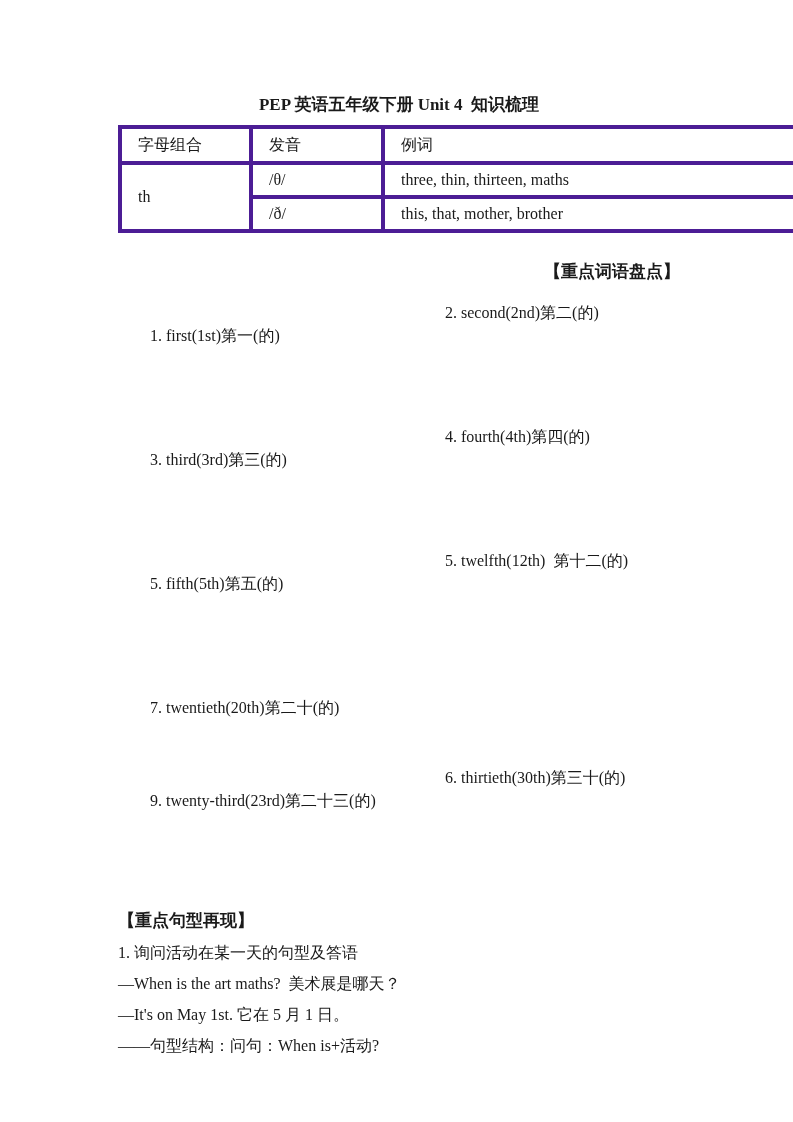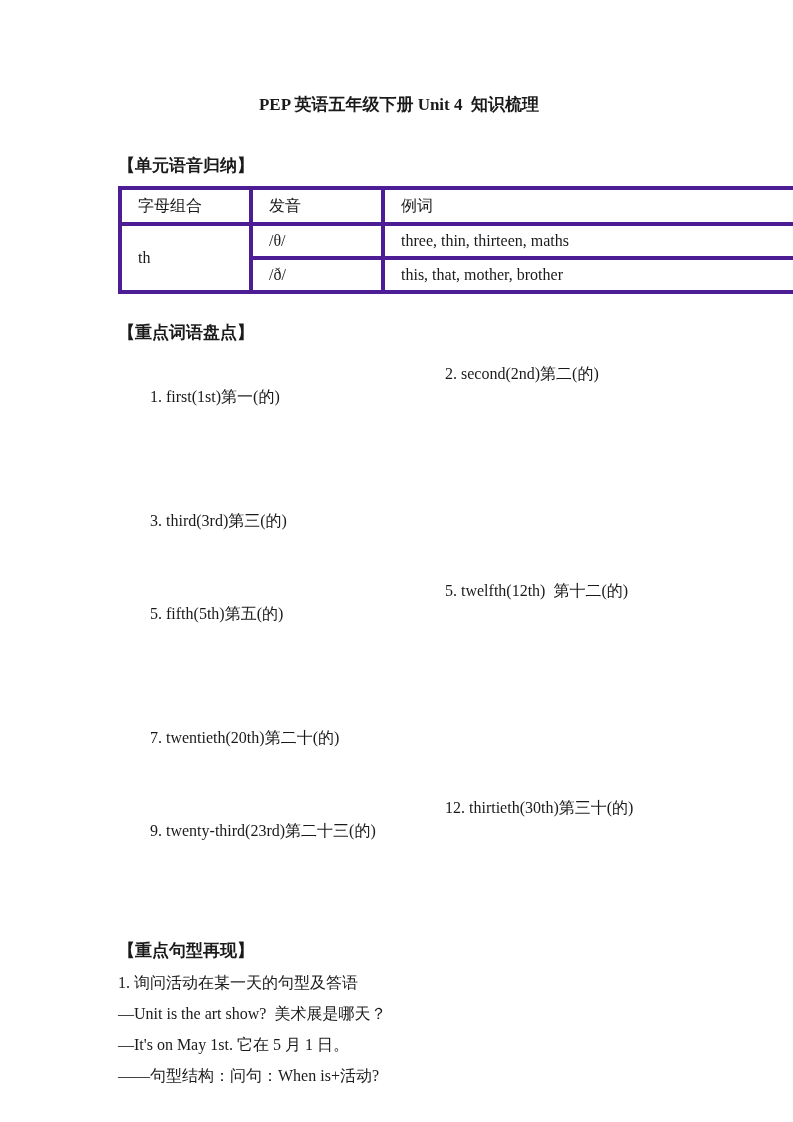--- a/index.html
+++ b/index.html
@@ -28,21 +28,21 @@
     white-space: pre-wrap;
   }
   .sec-heading {
     margin: 0;
     font-size: 17px;
     line-height: 18px;
     font-weight: bold;
     white-space: pre-wrap;
   }
   .h-phonics   { margin-top: 43px; }
-  .h-words     { margin-top: 30px; }
+  .h-words     { margin-top: 30px; text-align: right; }
   .h-sentences { margin-top: 34px; }
 
   table.phonics-table {
     margin-top: 11px;
     border-collapse: collapse;
     width: 567px;
     table-layout: fixed;
   }
   table.phonics-table td {
     border: 4px solid #4c1d95;
@@ -78,21 +78,20 @@
   }
 </style>
 </head>
 <body>
 
 <div class="page">
 
   <h1 class="doc-title">PEP 英语五年级下册 Unit 4  知识梳理</h1>
 
   <section>
-    <h2 class="sec-heading h-phonics">【单元语音归纳】</h2>
     <table class="phonics-table">
       <tbody>
         <tr class="t-head">
           <td class="col-letters">字母组合</td>
           <td class="col-pron">发音</td>
           <td class="col-words">例词</td>
         </tr>
         <tr class="t-row">
           <td class="col-letters letter-cell" rowspan="2">th</td>
           <td class="col-pron">/θ/</td>
@@ -108,39 +107,40 @@
 
   <section>
     <h2 class="sec-heading h-words">【重点词语盘点】</h2>
     <div class="word-list">
       <div class="word-row">
         <span class="word-left">1. first(1st)第一(的)</span>
         <span class="word-right">2. second(2nd)第二(的)</span>
       </div>
       <div class="word-row">
         <span class="word-left">3. third(3rd)第三(的)</span>
+        <span class="word-right">4. fourth(4th)第四(的)</span>
       </div>
       <div class="word-row">
         <span class="word-left">5. fifth(5th)第五(的)</span>
         <span class="word-right">5. twelfth(12th)  第十二(的)</span>
       </div>
       <div class="word-row">
         <span class="word-left">7. twentieth(20th)第二十(的)</span>
       </div>
       <div class="word-row">
         <span class="word-left">9. twenty-third(23rd)第二十三(的)</span>
-        <span class="word-right">12. thirtieth(30th)第三十(的)</span>
+        <span class="word-right">6. thirtieth(30th)第三十(的)</span>
       </div>
     </div>
   </section>
 
   <section>
     <h2 class="sec-heading h-sentences">【重点句型再现】</h2>
     <div class="sentence-block">
       <div class="s-line">1. 询问活动在某一天的句型及答语</div>
-      <div class="s-line">—Unit is the art show?  美术展是哪天？</div>
+      <div class="s-line">—When is the art maths?  美术展是哪天？</div>
       <div class="s-line">—It's on May 1st. 它在 5 月 1 日。</div>
       <div class="s-line">——句型结构：问句：When is+活动?</div>
 
     </div>
   </section>
 
 </div>
 
 </body></html>

